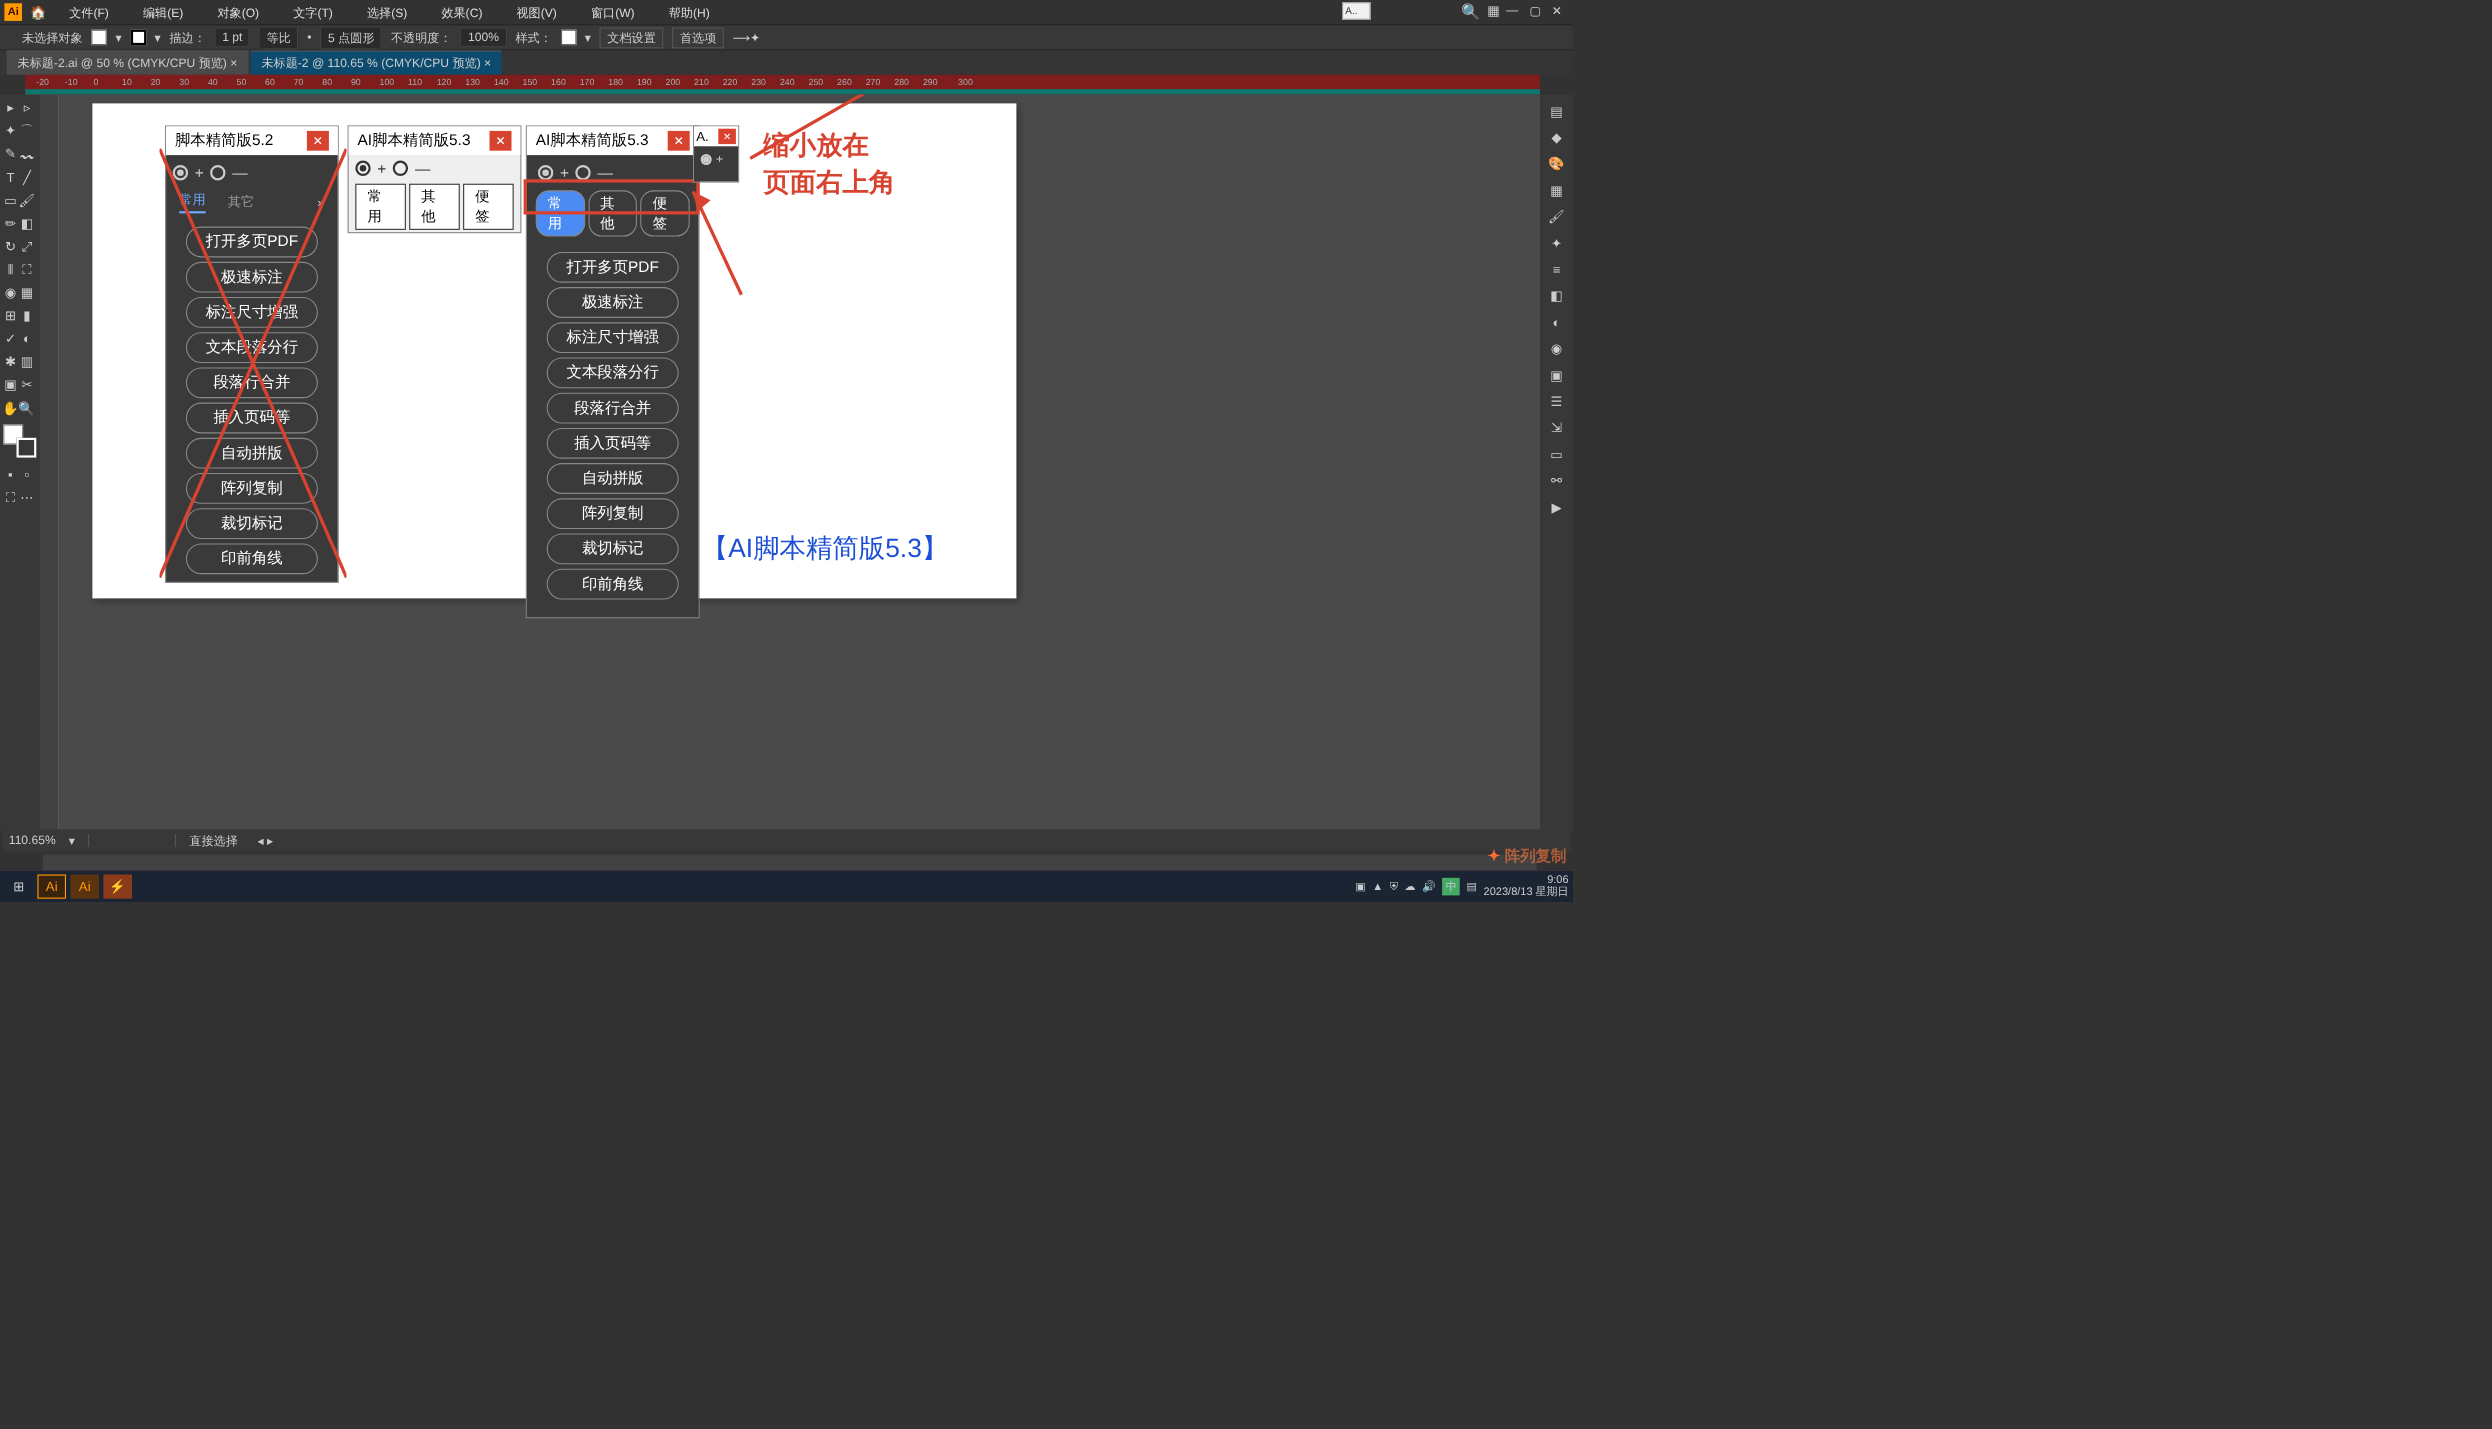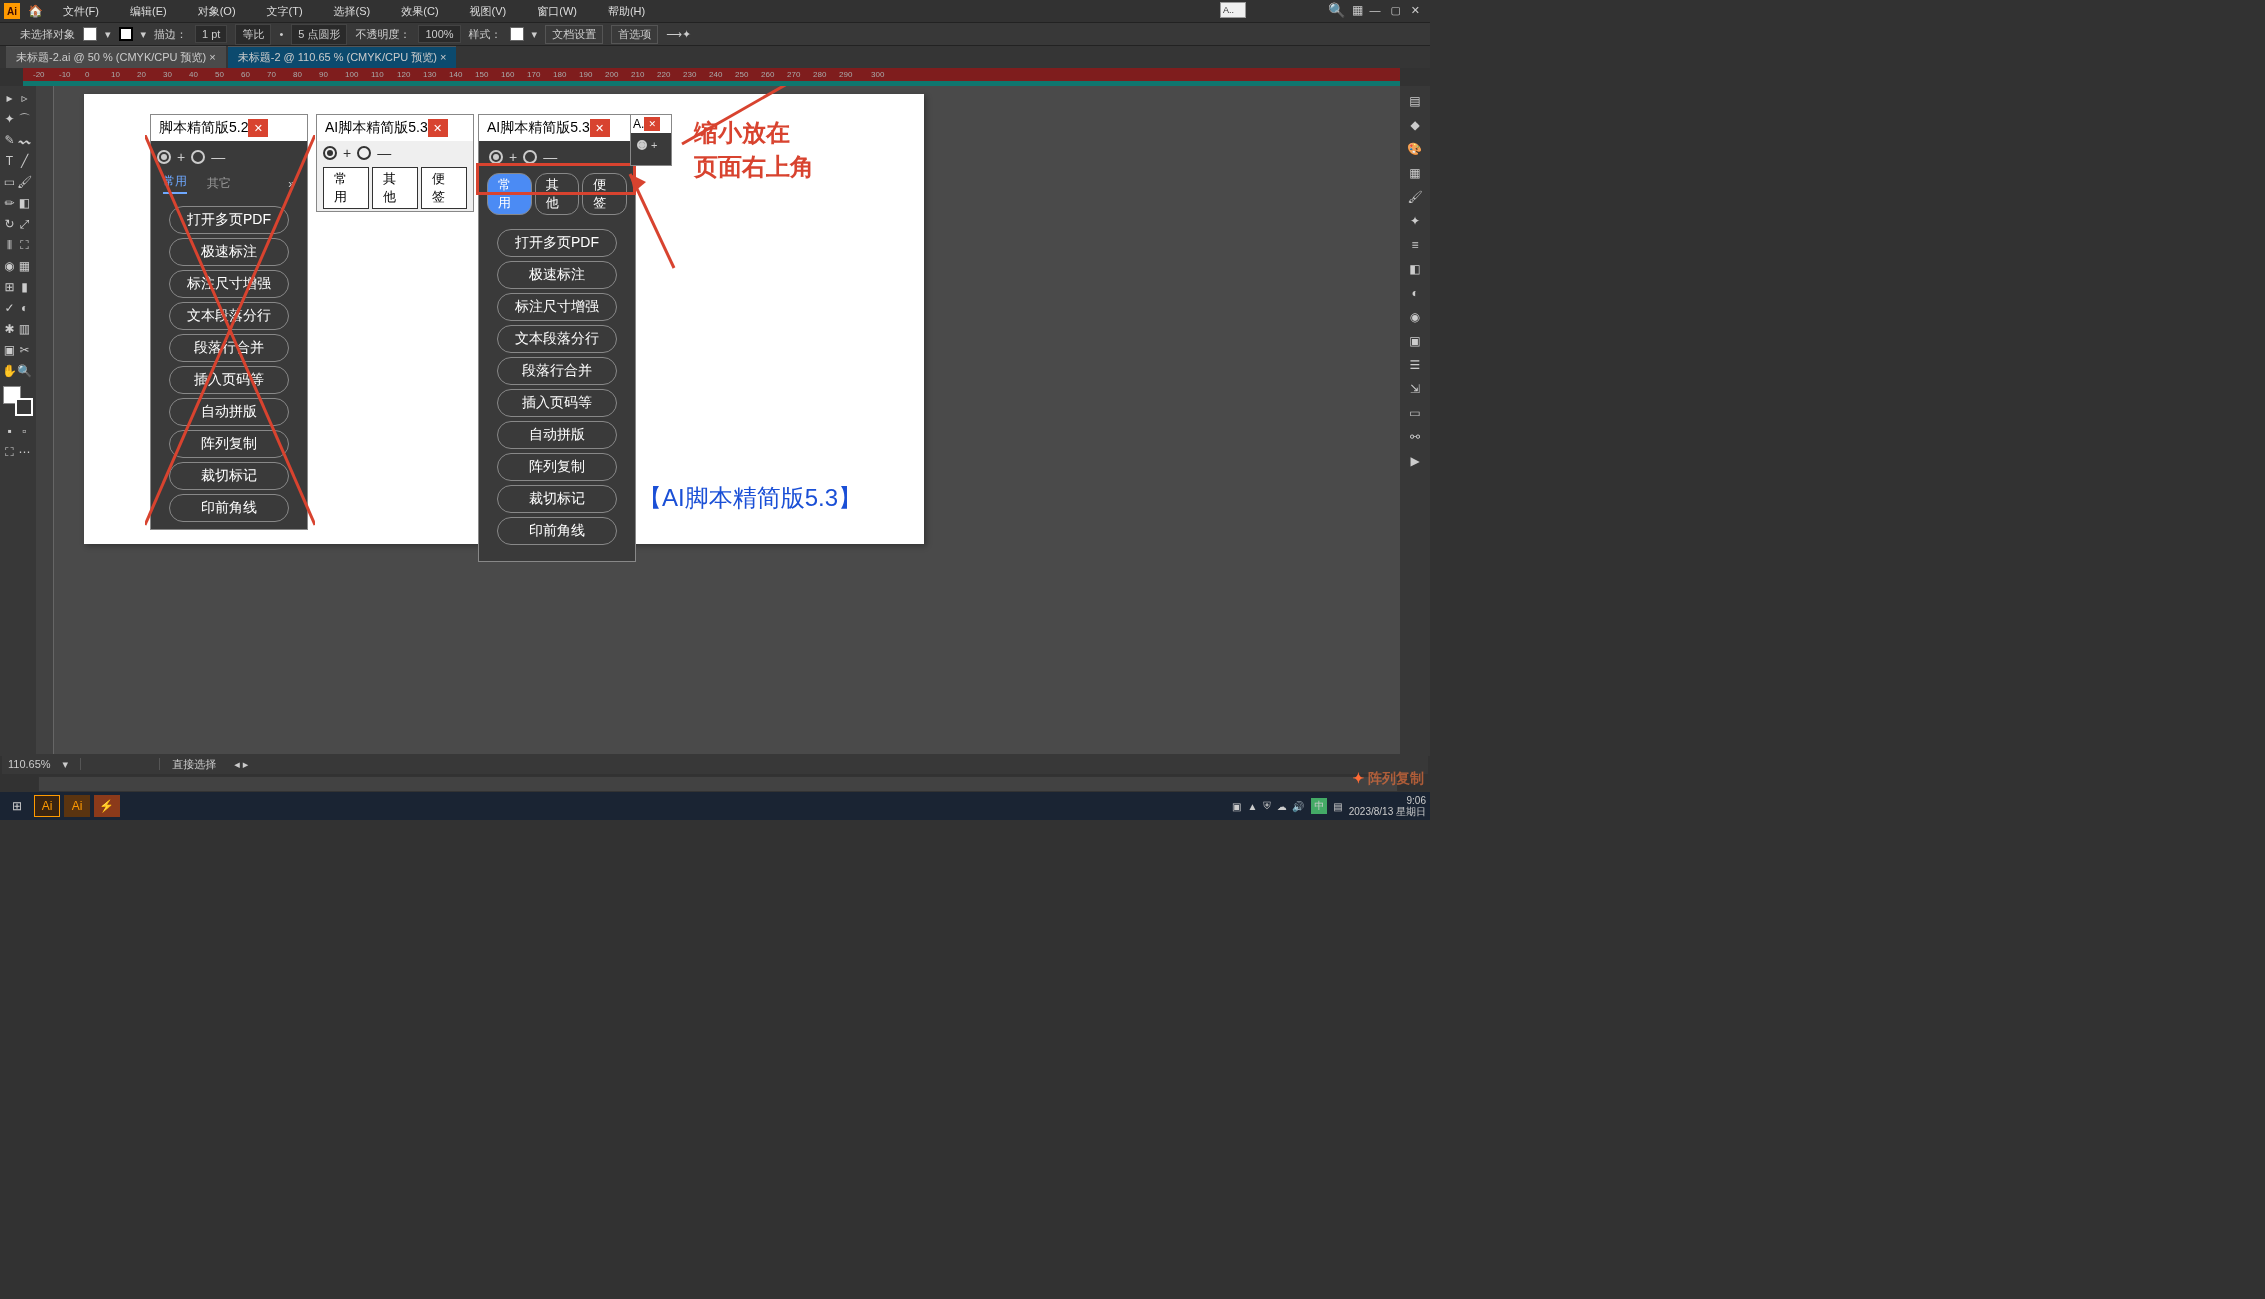--- a/index.html
+++ b/index.html
@@ -31,21 +31,21 @@
 .fill-sw{width:18px;height:18px;background:#fff;border:1px solid #888;position:absolute;top:0;left:0}
 .stroke-sw{width:18px;height:18px;background:#383838;border:2px solid #fff;position:absolute;bottom:0;right:0}
 .ruler-v{width:18px;background:#424242;border-right:1px solid #666}
 .canvas{flex:1;background:#4a4a4a;position:relative;overflow:hidden}
 .artboard{position:absolute;left:30px;top:8px;width:840px;height:450px;background:#fff;box-shadow:2px 2px 6px rgba(0,0,0,.3)}
 .right-dock{width:30px;background:#383838;display:flex;flex-direction:column;gap:2px;padding:4px 2px;align-items:center}
 .right-dock .ic{width:22px;height:22px;display:flex;align-items:center;justify-content:center;color:#ccc;font-size:12px}
 
 
 .panel{position:absolute;border:1px solid #888}
-.p-hdr{display:flex;align-items:center;padding:4px 8px;font-size:14px}
+.p-hdr{display:flex;justify-content:space-between;align-items:center;padding:4px 8px;font-size:14px}
 .p-close{width:20px;height:18px;background:#d8432f;color:#fff;display:flex;align-items:center;justify-content:center;font-size:11px;cursor:pointer}
 .p-ctrl{display:flex;align-items:center;gap:6px;padding:4px 6px;font-size:14px}
 .radio-on{width:14px;height:14px;border:2px solid currentColor;border-radius:50%;display:inline-flex;align-items:center;justify-content:center}
 .radio-on::after{content:"";width:6px;height:6px;background:currentColor;border-radius:50%}
 .radio-off{width:14px;height:14px;border:2px solid currentColor;border-radius:50%;display:inline-block}
 .pill-btn{border:1px solid #888;border-radius:14px;padding:4px 14px;margin:4px auto;display:block;font-size:14px;text-align:center;background:transparent;color:#fff;min-width:120px}
 .pill-light{border:1px solid #333;border-radius:4px;padding:4px 14px;margin:4px auto;display:block;font-size:13px;text-align:center;background:#fff;color:#000;min-width:120px}
 .tabbtn{border:1px solid #888;border-radius:12px;padding:2px 10px;font-size:13px;color:#fff;background:transparent}
 .tabbtn.act{background:#4b8bf4}
 .tabbtn-lt{border:1px solid #333;padding:2px 10px;font-size:13px;color:#000;background:#fff}

